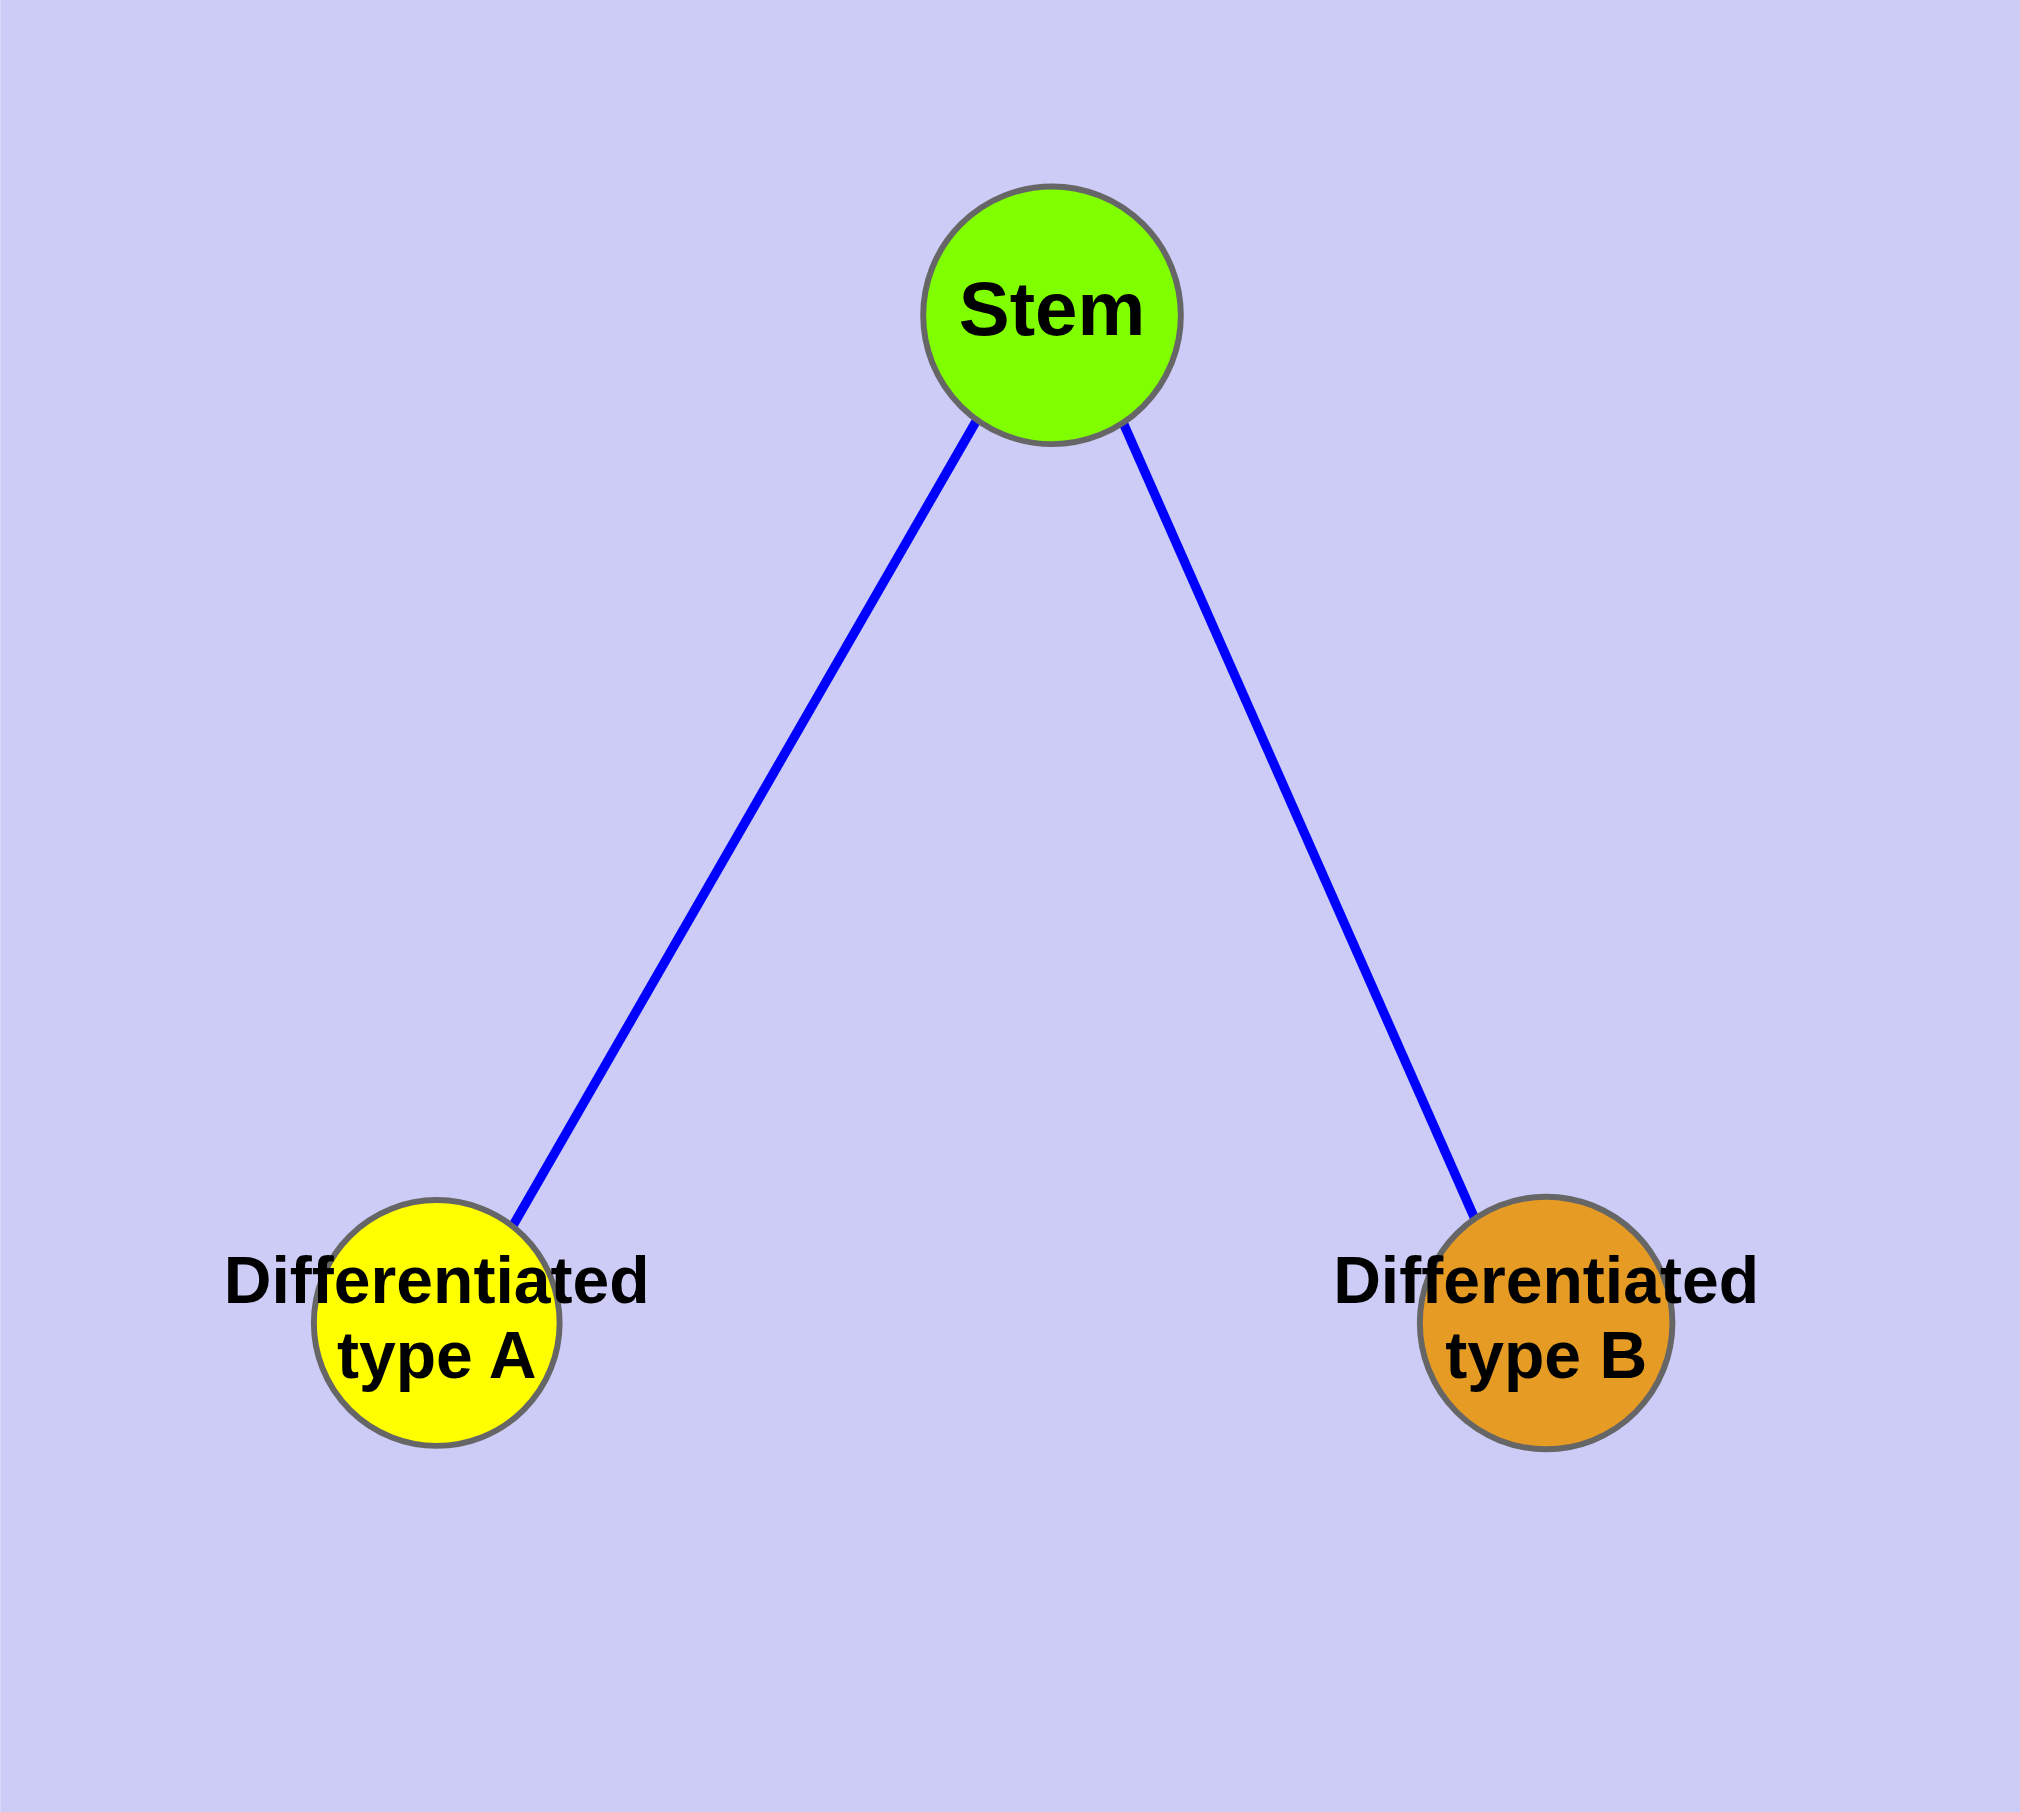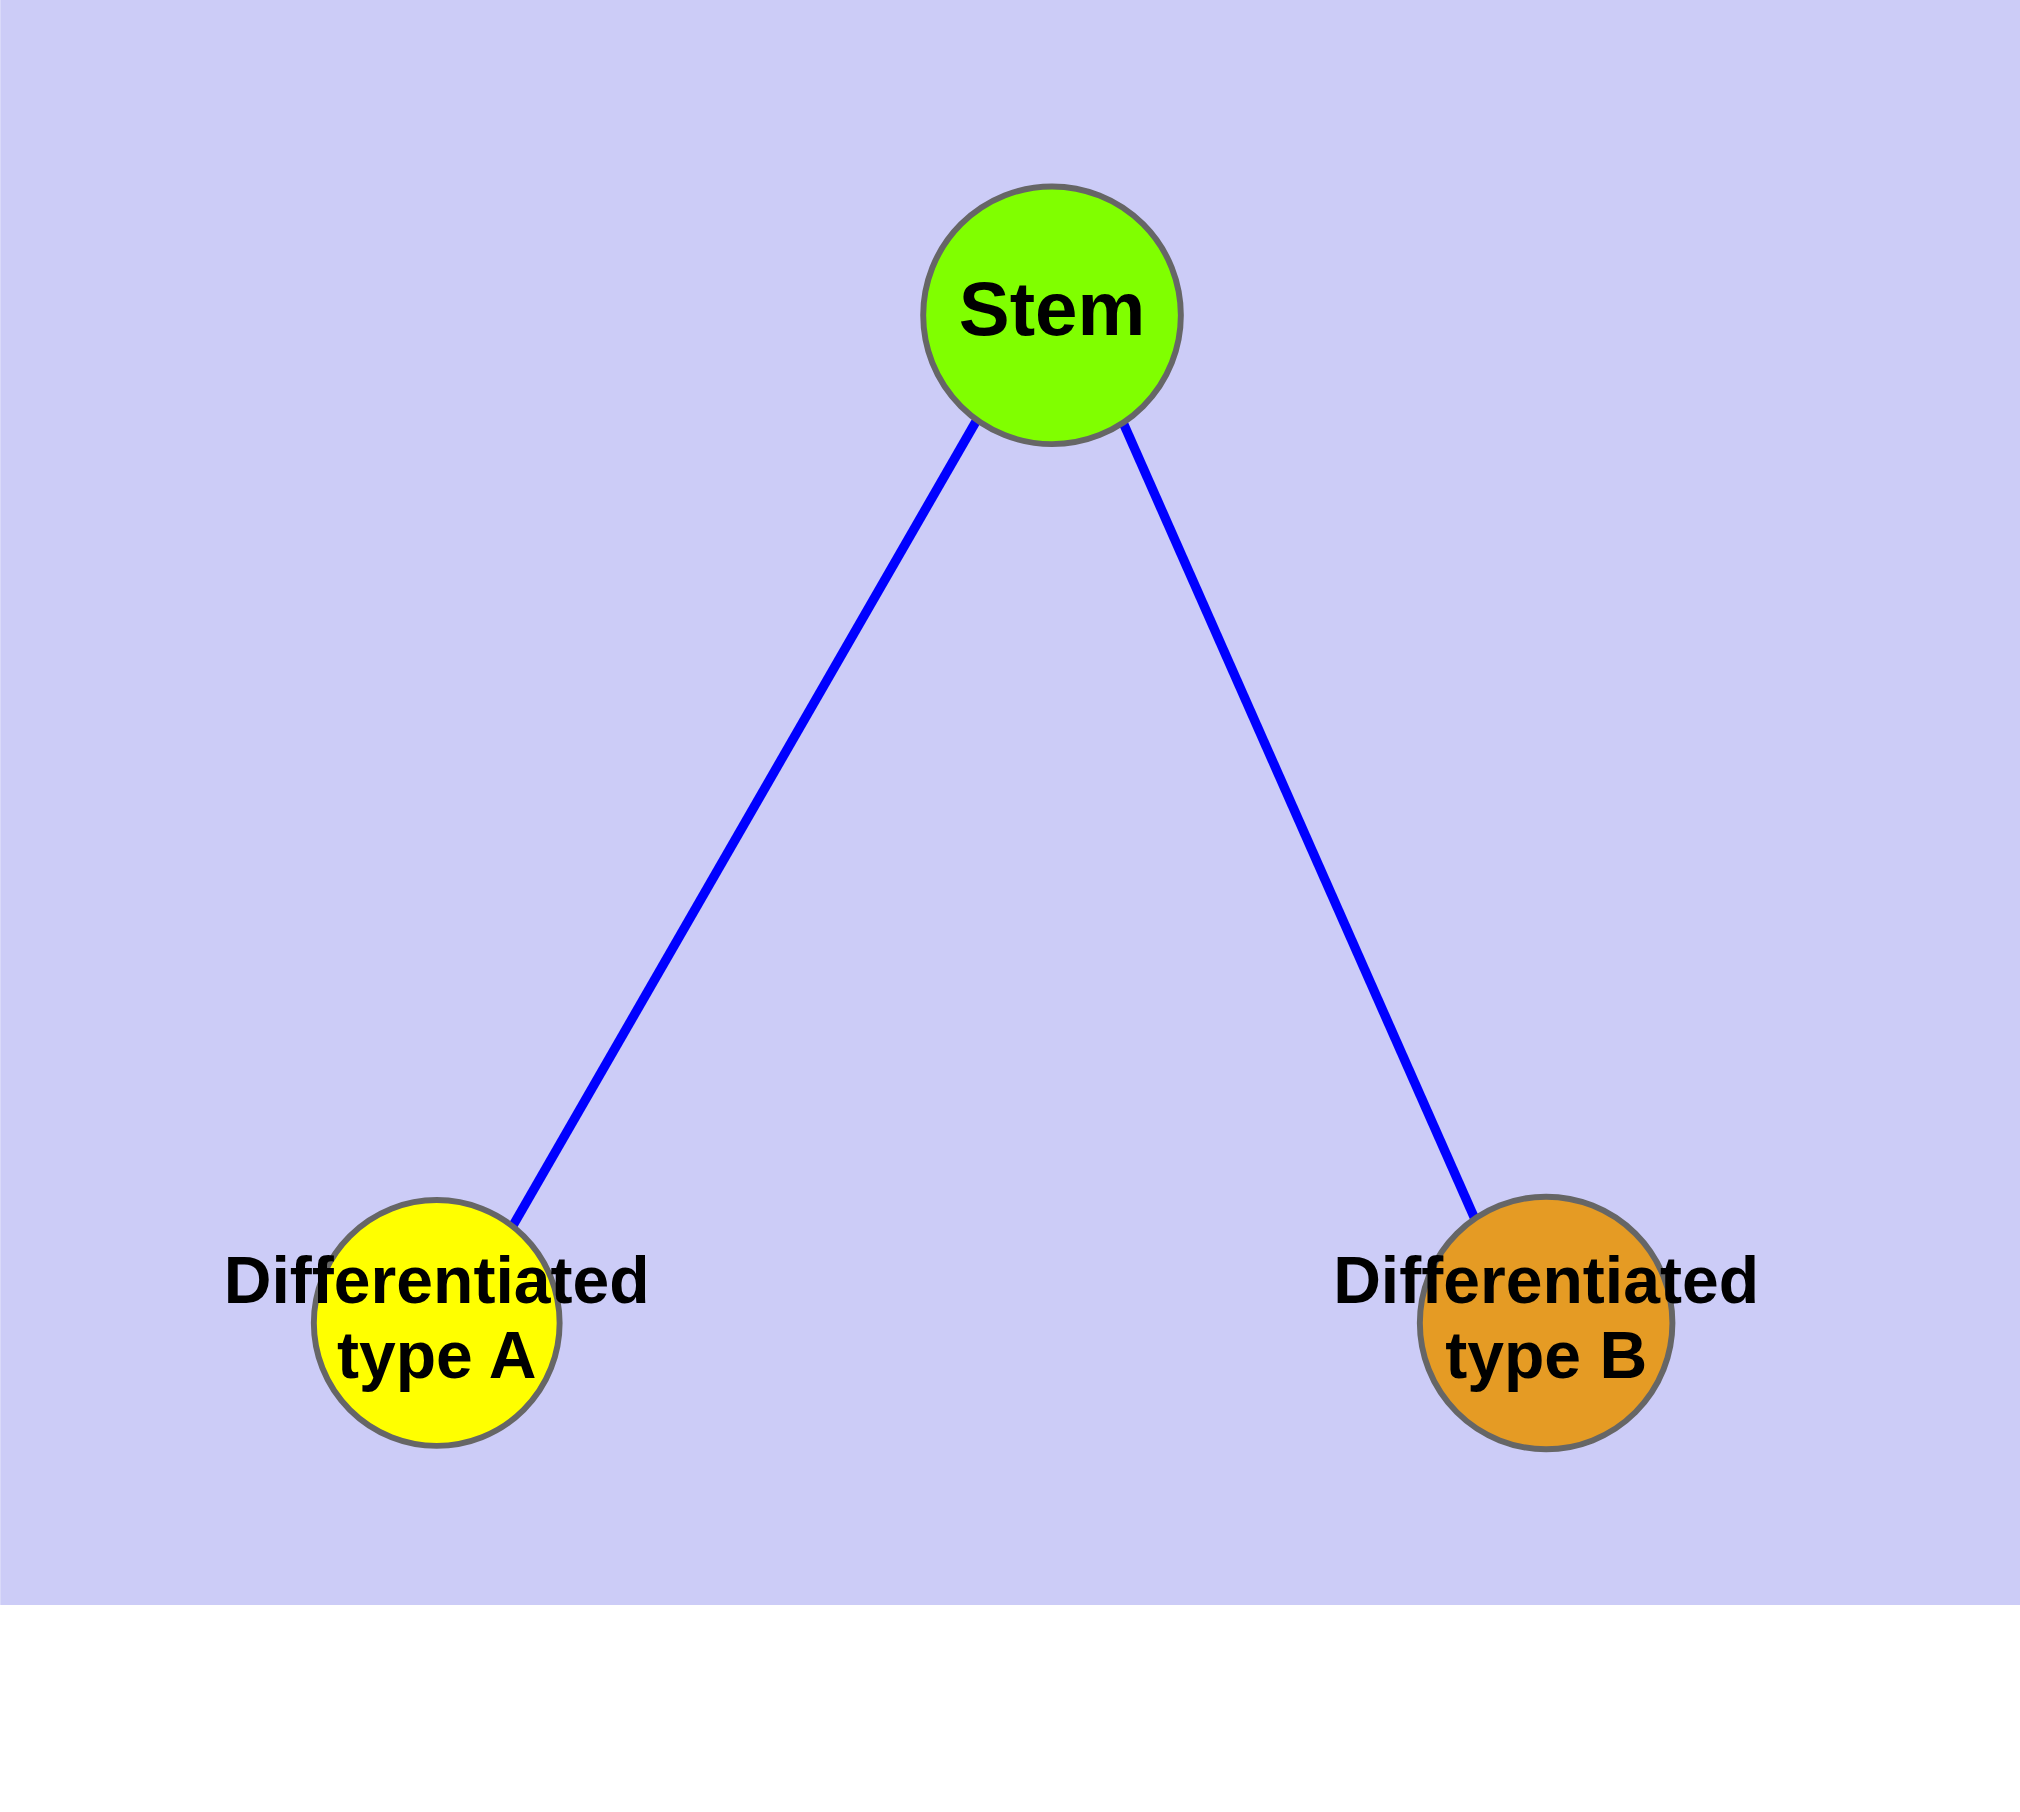--- a/index.html
+++ b/index.html
@@ -3,21 +3,21 @@
 <meta charset="utf-8">
 <style>
   html, body {
     margin: 0;
     padding: 0;
     background: #ffffff;
   }
   #canvas {
     position: relative;
     width: 2021px;
-    height: 1605px;
+    height: 1812px;
     overflow: hidden;
     font-family: "Liberation Sans", sans-serif;
   }
   #graph-svg {
     position: absolute;
     top: 0;
     left: 0;
     width: 2021px;
     height: 1812px;
     display: block;

